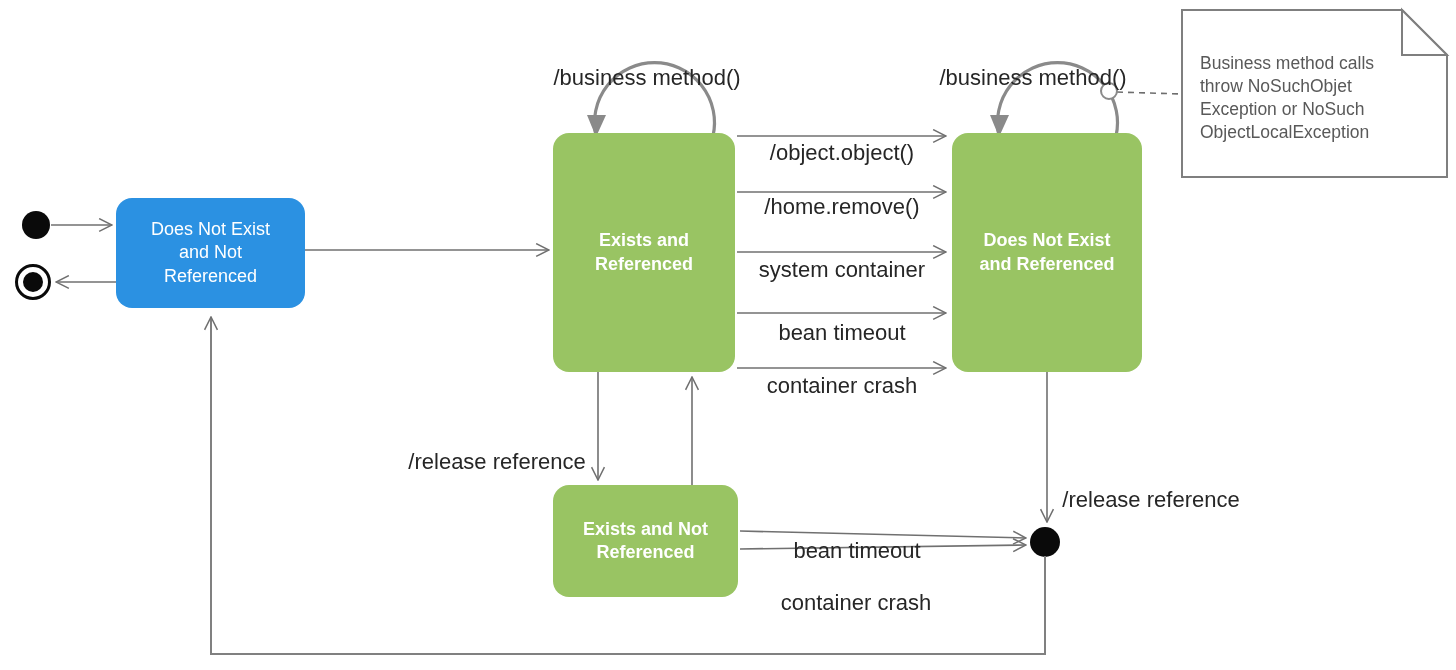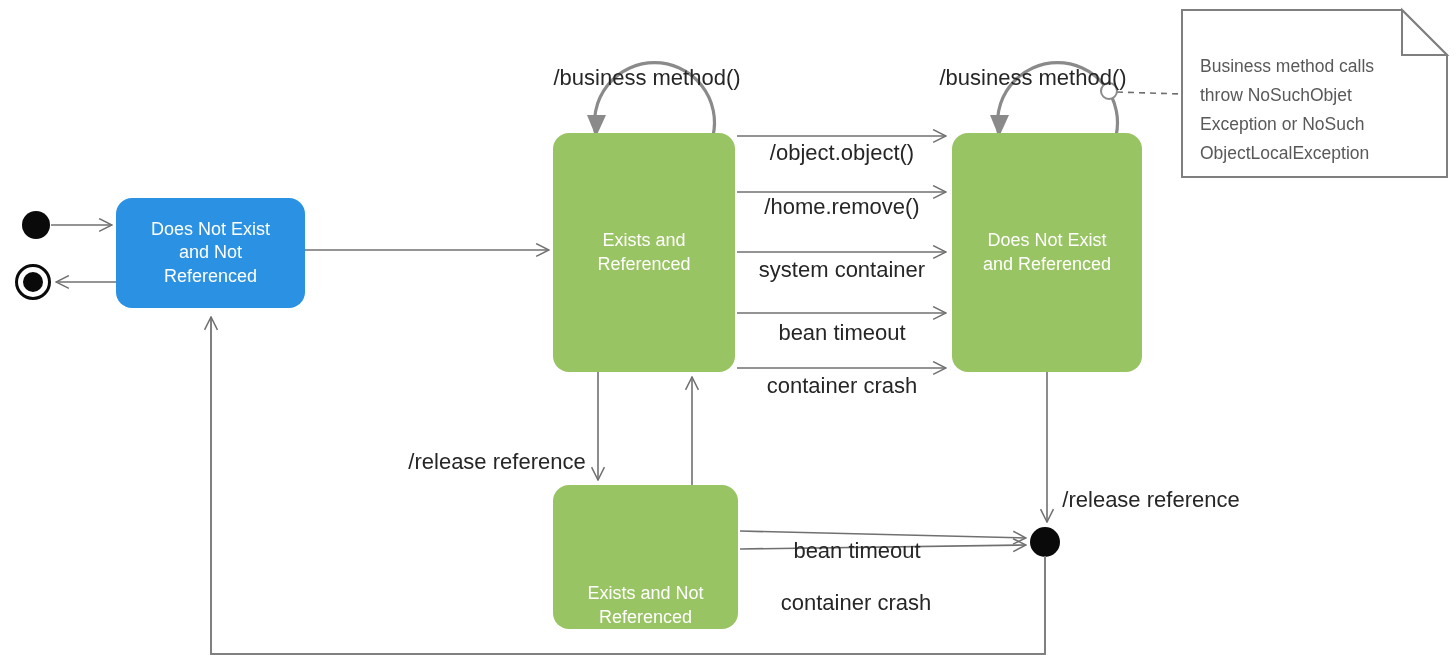--- a/index.html
+++ b/index.html
@@ -10,29 +10,29 @@
   #canvas{position:relative;width:1456px;height:670px;background:#fff;overflow:hidden;
           font-family:"Liberation Sans","DejaVu Sans",sans-serif;}
   #wires{position:absolute;left:0;top:0;}
   .ln{stroke:var(--line-gray);stroke-width:1.6;fill:none;}
   .ln-thick{stroke:#808080;stroke-width:2;fill:none;}
   .loop{stroke:var(--loop-gray);stroke-width:3.2;fill:none;}
   .dash{stroke:#6e6e6e;stroke-width:1.6;fill:none;stroke-dasharray:6 5;}
   .state{position:absolute;display:flex;align-items:center;justify-content:center;
          border-radius:16px;color:#fff;font-size:18px;font-weight:500;line-height:1.3;
          text-align:center;white-space:pre-line;}
-  .green{background:var(--state-green);}
+  .green{background:var(--state-green);font-weight:bold;}
   #state-dne-nref{left:116px;top:198px;width:189px;height:110px;background:var(--state-blue);}
   #state-exists-ref{left:553px;top:133px;width:182px;height:239px;}
   #state-dne-ref{left:952px;top:133px;width:190px;height:239px;}
-  #state-exists-nref{left:553px;top:485px;width:185px;height:144px;align-items:flex-end;}
+  #state-exists-nref{left:553px;top:485px;width:185px;height:112px;}
   .lbl{position:absolute;transform:translateX(-50%);white-space:nowrap;
        font-size:22px;color:var(--label-text);margin-top:33px;}
   #note-text{position:absolute;left:1200px;top:52px;width:238px;font-size:17.5px;
-             line-height:29px;color:var(--note-text);white-space:pre-line;}
+             line-height:23px;color:var(--note-text);white-space:pre-line;}
 </style>
 </head>
 <body>
 
 <div id="canvas">
 
   <svg id="wires" width="1456" height="670" viewBox="0 0 1456 670">
     <defs>
       <marker id="chev" viewBox="0 0 14 14" refX="13" refY="7" markerWidth="15" markerHeight="15" markerUnits="userSpaceOnUse" orient="auto">
         <path d="M1 1 L13 7 L1 13" fill="none" stroke="#707070" stroke-width="1.4"></path>

